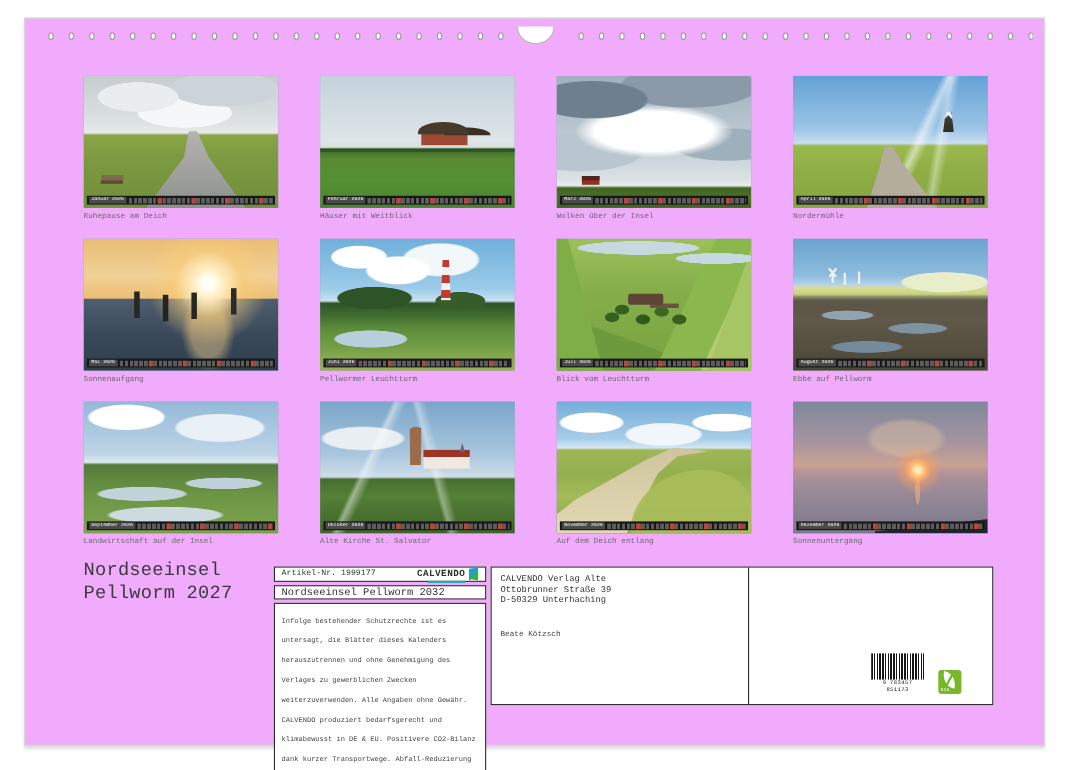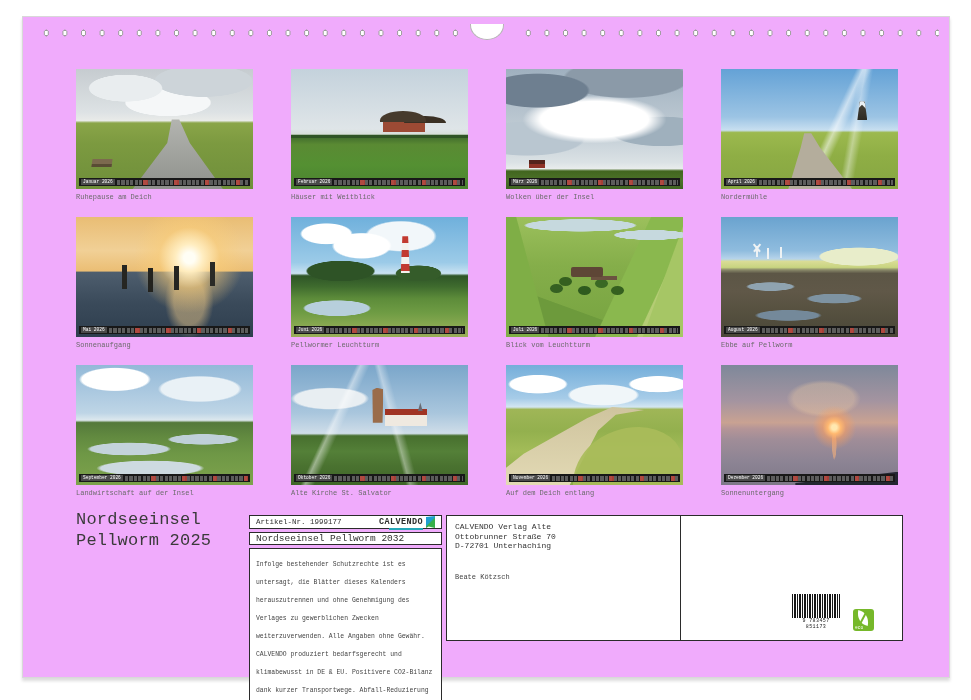--- a/index.html
+++ b/index.html
@@ -386,21 +386,21 @@
             <span class="days"></span>
           </div>
         </div>
         <figcaption class="cap">Sonnenuntergang</figcaption>
       </figure>
 
     </div>
 
     <div class="big-title">
       <div>Nordseeinsel</div>
-      <div>Pellworm 2025</div>
+      <div>Pellworm 2027</div>
     </div>
 
     <div class="info">
 
       <div class="left-col">
         <div class="lbox lbox1">
           <span class="art-nr">Artikel-Nr. 1999177</span>
           <span class="brand">
             <span class="brand-text">CALVENDO</span>
             <span class="brand-flag"></span>
@@ -412,22 +412,22 @@
         <div class="lbox lbox3">
           <span class="legal">Infolge bestehender Schutzrechte ist es untersagt, die Blätter dieses Kalenders herauszutrennen und ohne Genehmigung des Verlages zu gewerblichen Zwecken weiterzuverwenden. Alle Angaben ohne Gewähr. CALVENDO produziert bedarfsgerecht und klimabewusst in DE &amp; EU. Positivere CO2-Bilanz dank kurzer Transportwege. Abfall-Reduzierung dank Einzelstückfertigung. E-Mail: info@calvendo.com • www.calvendo.com</span>
         </div>
       </div>
 
       <div class="mr-box">
         <div class="mid-cell">
           <div class="mid-row">
             <span class="publisher">
               <span style="display:block">CALVENDO Verlag Alte</span>
-              <span style="display:block">Ottobrunner Straße 70</span>
-              <span style="display:block">D-72701 Unterhaching</span>
+              <span style="display:block">Ottobrunner Straße 39</span>
+              <span style="display:block">D-50329 Unterhaching</span>
             </span>
           </div>
           <span class="author">Beate Kötzsch</span>
         </div>
         <div class="right-cell">
           <div class="barcode">
             <div class="bars"></div>
             <span class="digits">9 783457 851173</span>
           </div>
           <div class="eco">

